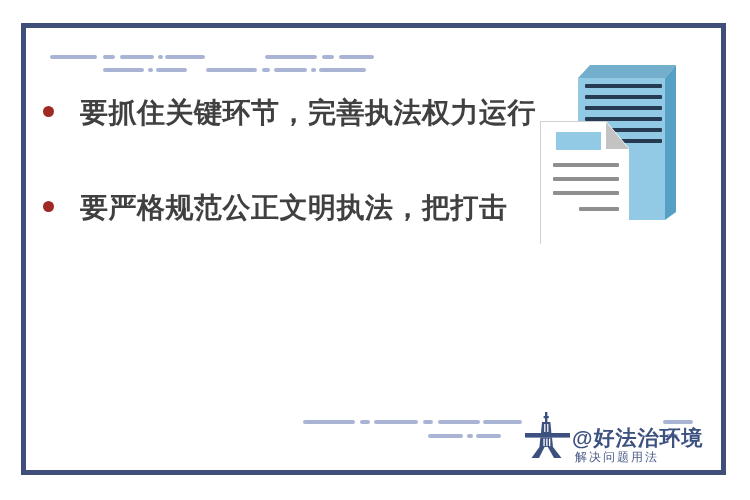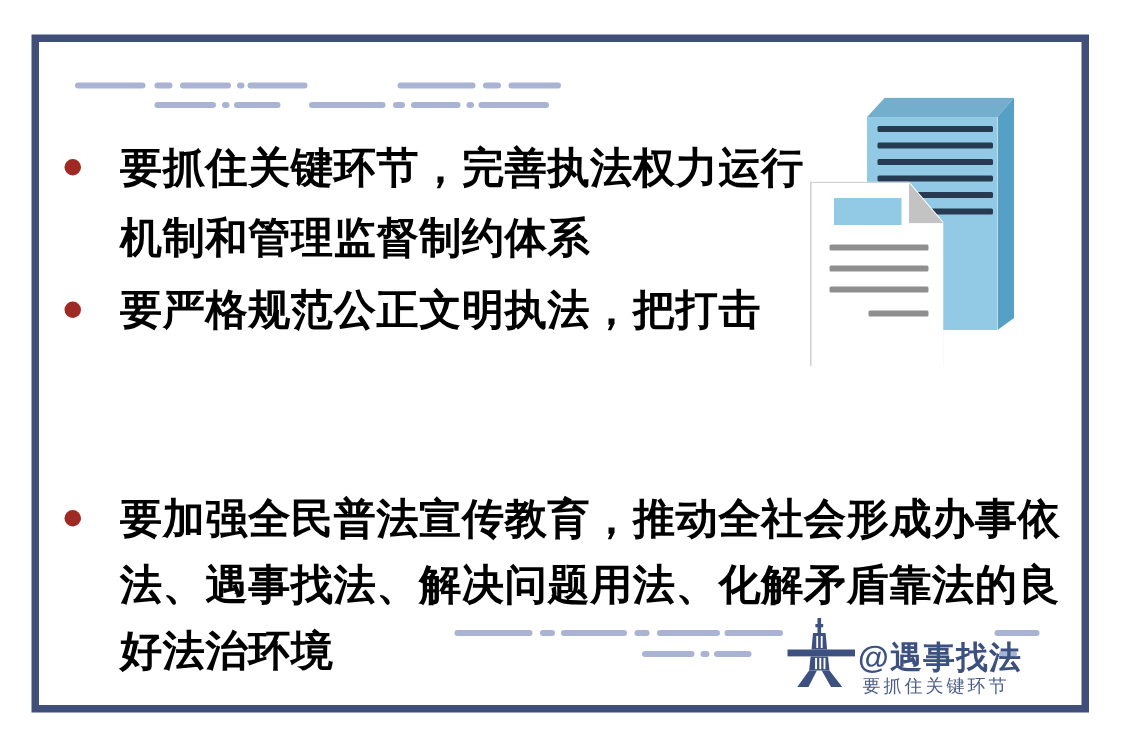--- a/index.html
+++ b/index.html
@@ -4,21 +4,21 @@
 <style>
   html,body{margin:0;padding:0;background:#ffffff;}
   .canvas{position:relative;width:750px;height:500px;background:#ffffff;overflow:hidden;
           font-family:"Liberation Serif",serif;}
   
   .frame{position:absolute;left:21px;top:23px;width:695px;height:442px;
          border:5px solid #3f4f79;background:transparent;}
   
   .bar{position:absolute;height:4px;border-radius:2px;background:#a9b4d5;}
   
-  .bullet{position:absolute;left:80px;width:645px;color:#000000;font-weight:bold;
+  .bullet{position:absolute;left:80px;width:645px;color:#404040;font-weight:bold;
           font-size:28px;line-height:47px;letter-spacing:0.5px;}
   .bullet .dot{position:absolute;left:-37px;top:17px;width:11px;height:11px;border-radius:50%;
                background:#9f2a24;}
   .b1{top:89px;}
   .b2{top:184px;}
   .b3{top:325px;line-height:44px;}
   .b3 .dot{top:15px;}
   
   .illus{position:absolute;left:535px;top:60px;width:150px;height:190px;}
   .book-top{position:absolute;left:43px;top:5px;width:98px;height:13px;background:#74aecd;
@@ -75,34 +75,27 @@
       <div class="bar" style="left: 663px; top: 420px; width: 30px; background: rgb(169, 180, 213);"></div>
       <div class="bar" style="left: 428px; top: 434px; width: 35px; background: rgb(169, 180, 213);"></div>
       <div class="bar" style="left: 467px; top: 434px; width: 6px; background: rgb(169, 180, 213);"></div>
       <div class="bar" style="left: 476px; top: 434px; width: 25px; background: rgb(169, 180, 213);"></div>
       <div class="bar" style="left: 666px; top: 434px; width: 12px; background: rgb(169, 180, 213);"></div>
     </div>
 
   <section class="bullet b1">
     <span class="dot"></span>
     <div class="line">要抓住关键环节，完善执法权力运行</div>
-    <div class="line">机制和管理监督制约体系</div>
   </section>
 
   <section class="bullet b2">
     <span class="dot"></span>
     <div class="line">要严格规范公正文明执法，把打击</div>
   </section>
 
-  <section class="bullet b3">
-    <span class="dot"></span>
-    <div class="line">要加强全民普法宣传教育，推动全社会形成办事依</div>
-    <div class="line">法、遇事找法、解决问题用法、化解矛盾靠法的良</div>
-    <div class="line">好法治环境</div>
-  </section>
 
   <div class="illus">
     <div class="book-top"></div>
     <div class="book-side"></div>
     <div class="book-front"></div>
     <div class="bline" style="top:24px"></div>
     <div class="bline" style="top:35px"></div>
     <div class="bline" style="top:46px"></div>
     <div class="bline" style="top:57px"></div>
     <div class="bline" style="top:68px"></div>
@@ -128,16 +121,16 @@
       <polygon points="23.8,35 29,35 37.5,46 30,46"></polygon>
     </g>
     <g fill="#ffffff">
       <rect x="20.2" y="12" width="1.2" height="8"></rect>
       <rect x="23.2" y="12" width="1.2" height="8"></rect>
       <rect x="19.4" y="26.6" width="1.3" height="7.5"></rect>
       <rect x="22.2" y="26.6" width="1.3" height="7.5"></rect>
       <rect x="25" y="26.6" width="1.3" height="7.5"></rect>
     </g>
   </svg>
-  <div class="logo-handle">@遇事找法</div>
-  <div class="logo-sub">要抓住关键环节</div>
+  <div class="logo-handle">@好法治环境</div>
+  <div class="logo-sub">解决问题用法</div>
 
 </div>
 
 </body></html>

